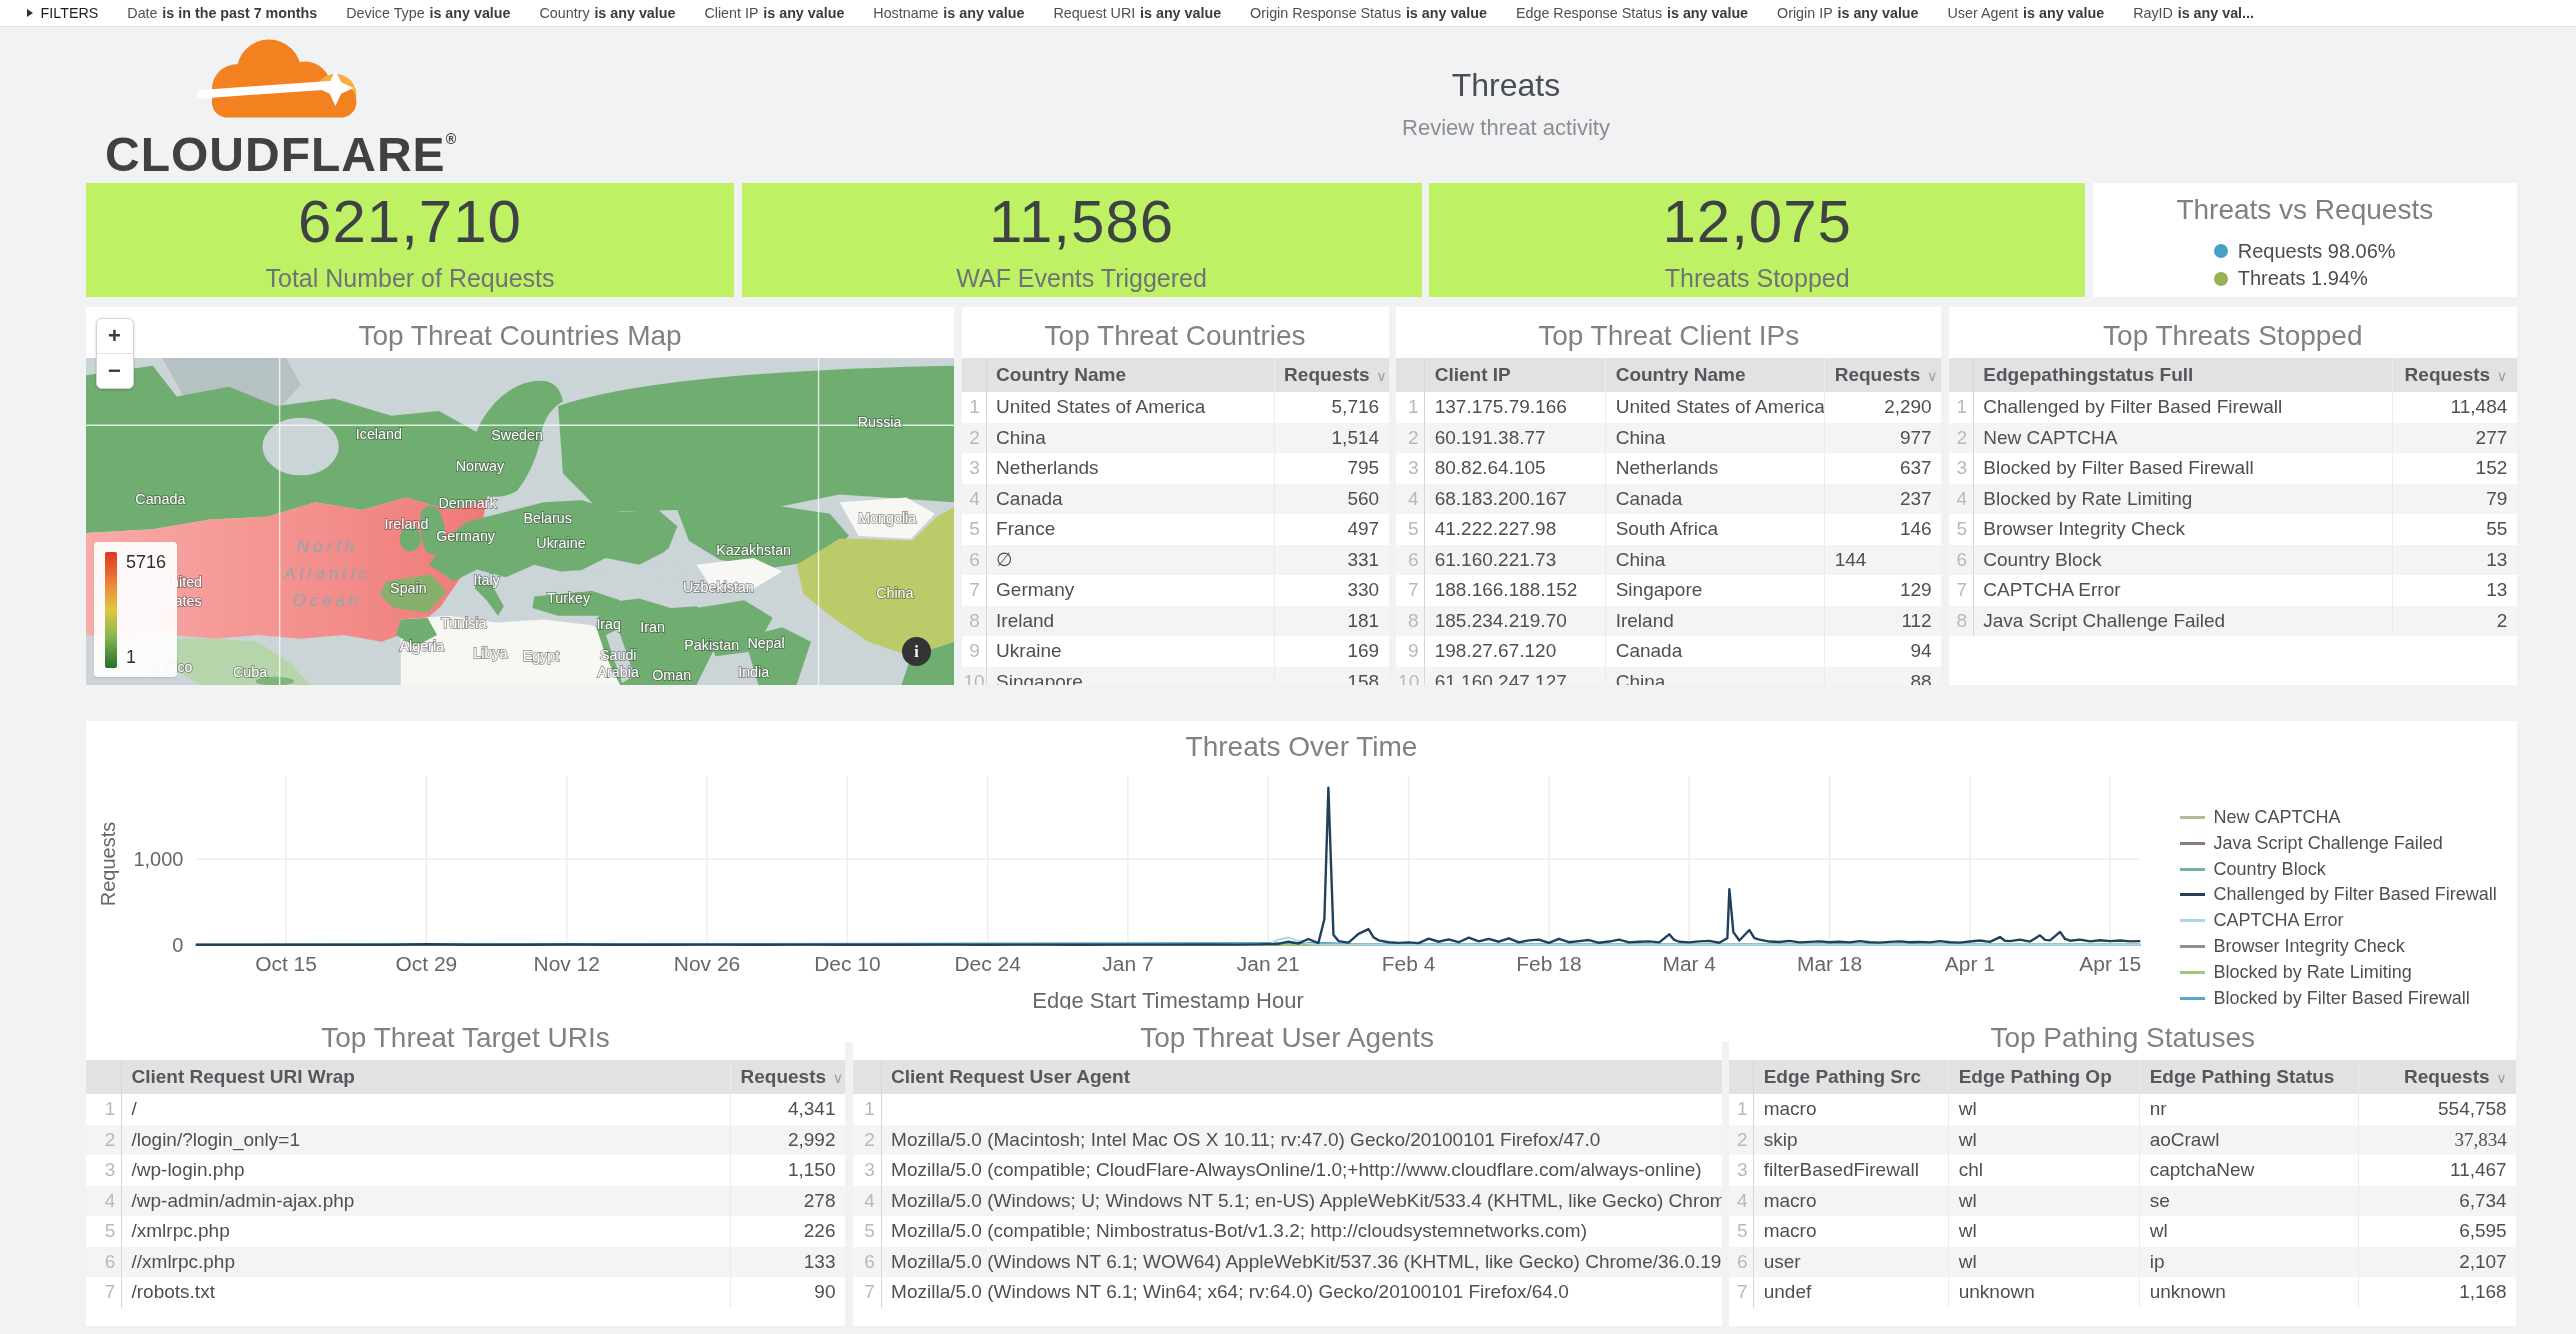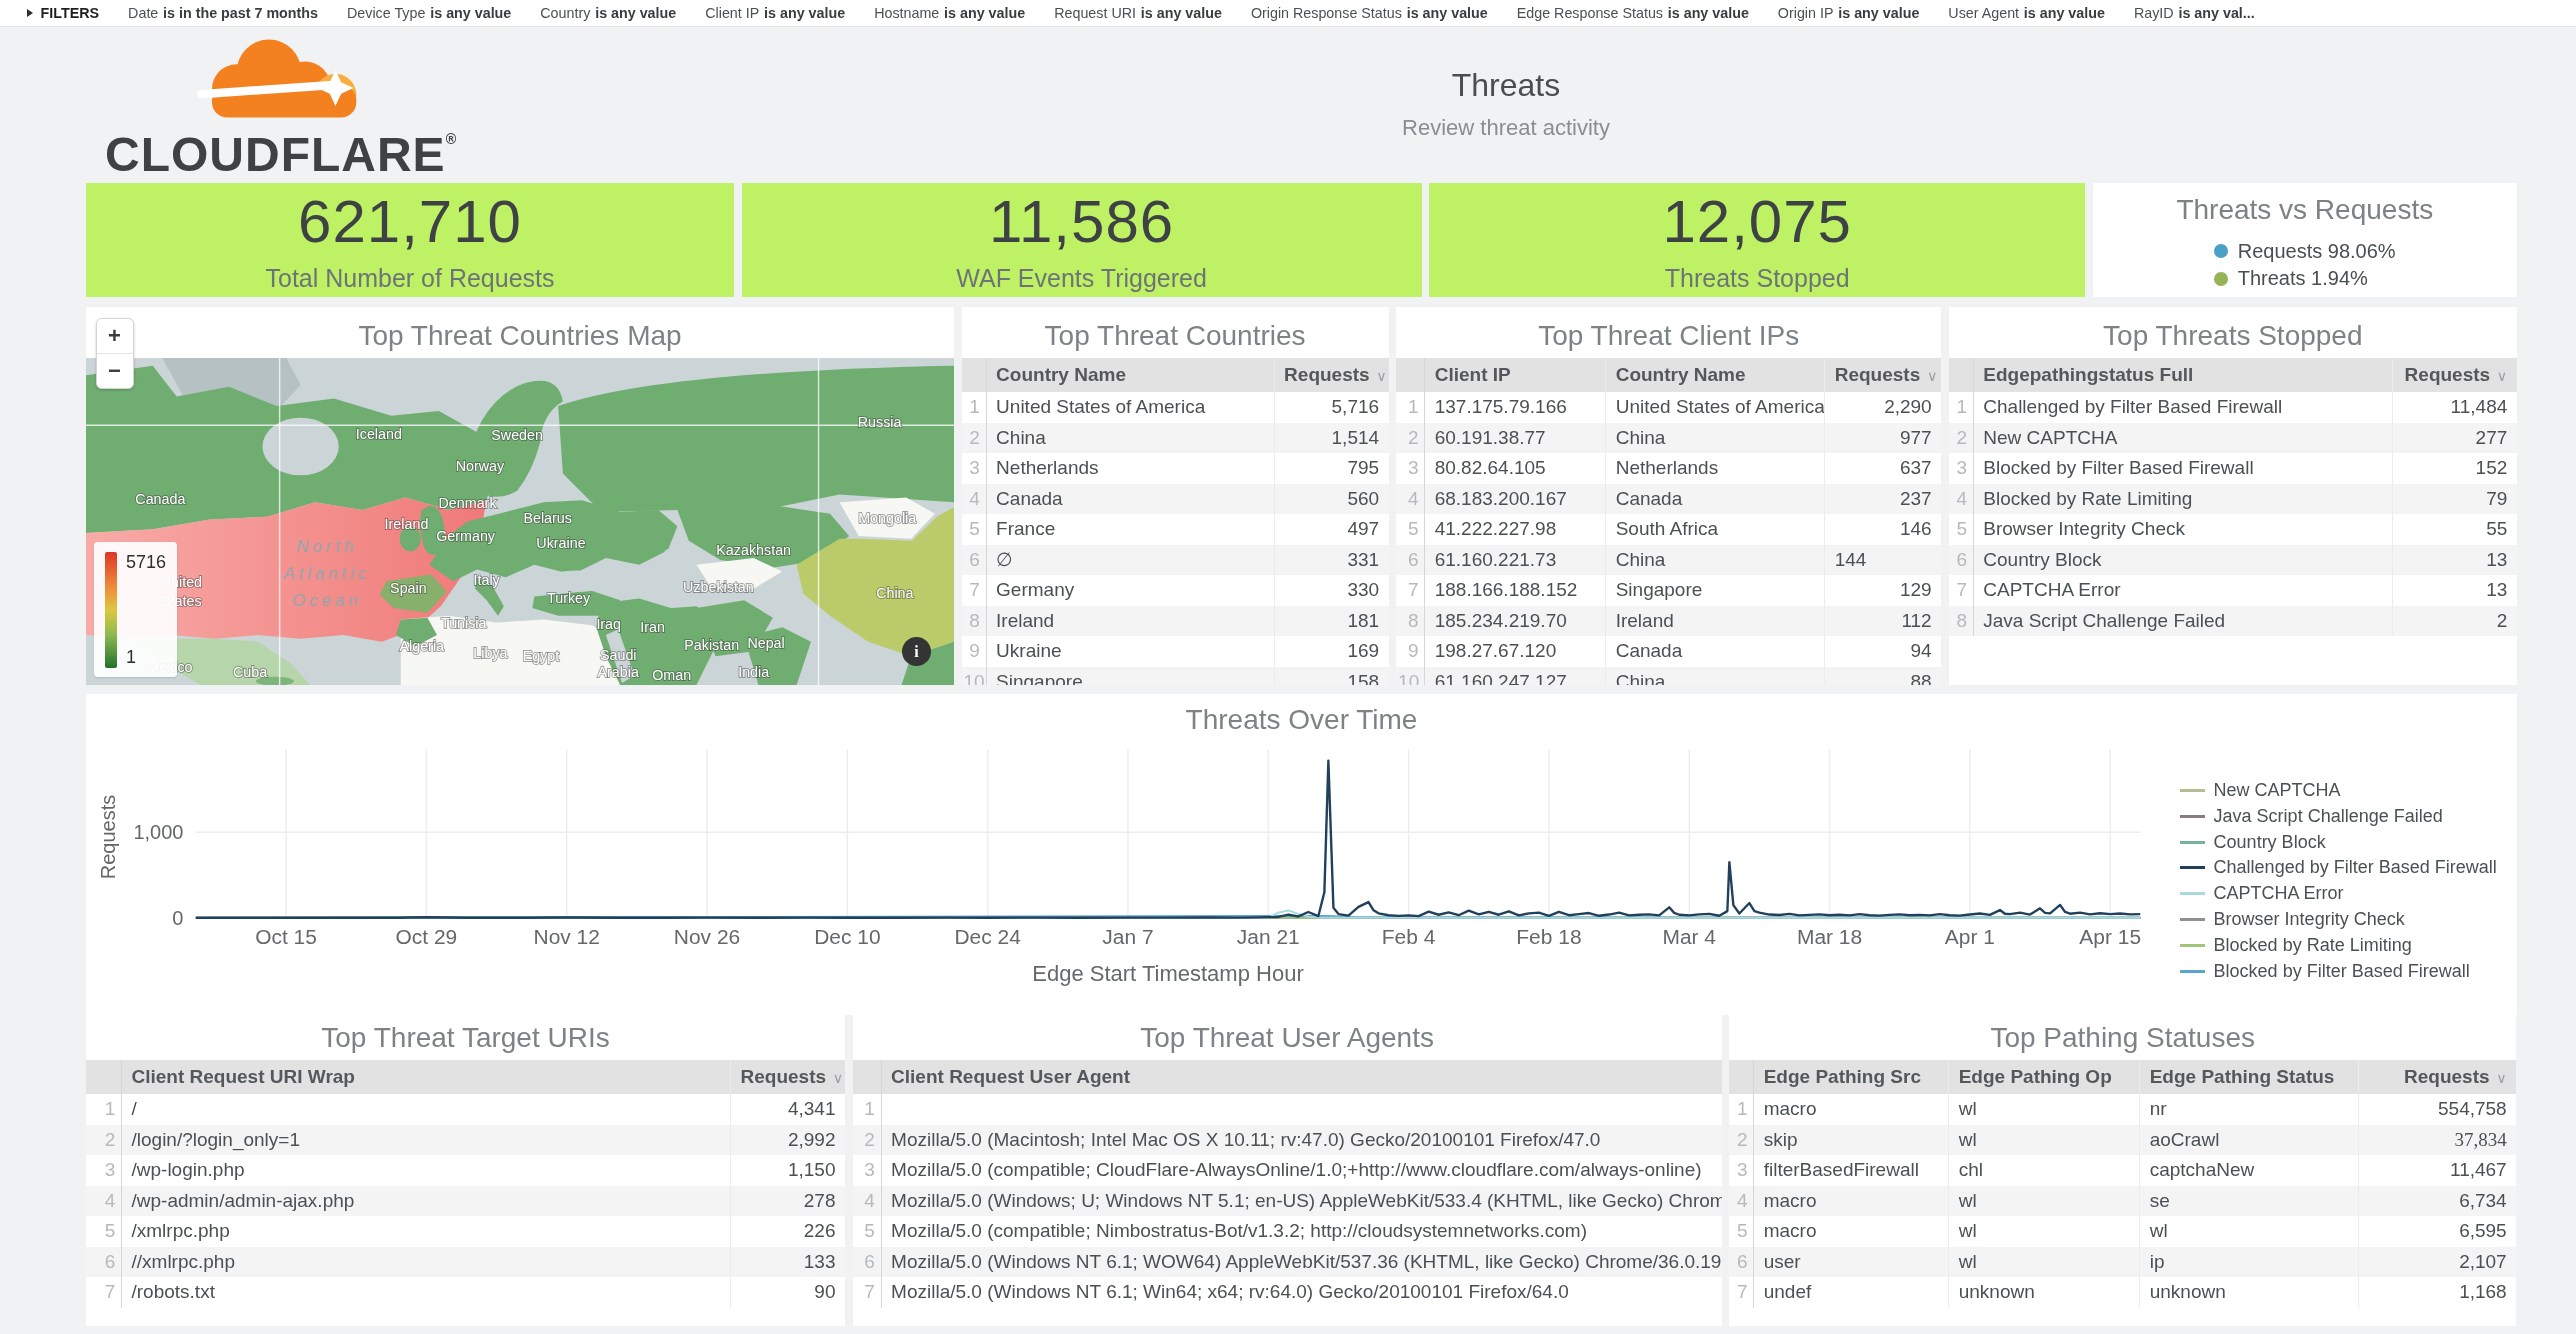--- a/index.html
+++ b/index.html
@@ -1,19 +1,19 @@
 <!DOCTYPE html>
 <html><head>
 <meta charset="utf-8">
 <style>
   html,body{margin:0;padding:0}
   body{width:2576px;height:1335px;background:#f1f2f4;font-family:"Liberation Sans",sans-serif;position:relative;overflow:hidden;-webkit-font-smoothing:antialiased}
   
   .filterbar{position:absolute;left:0;top:0;width:2576px;height:27px;background:#fff;border-bottom:1px solid #e2e3e4;display:flex;align-items:center;padding-left:27px;gap:29px;font-size:14.3px;white-space:nowrap;overflow:hidden;box-sizing:border-box;z-index:5}
-  .fil-cap{display:flex;align-items:center;gap:7.6px;font-weight:700;color:#1e1f20;flex:none}
+  .fil-cap{display:flex;align-items:center;gap:7.6px;font-weight:400;color:#1e1f20;flex:none}
   .caret{width:0;height:0;border-left:6.7px solid #2d2e2f;border-top:4.8px solid transparent;border-bottom:4.8px solid transparent}
   .fitem{flex:none;color:#4c5053}
   .fitem .f-field{margin-right:4.8px}
   .fitem .f-val{font-weight:700;color:#3a3d40}
   
   .logo{position:absolute;left:105px;top:32px;width:400px;height:133px}
   .logo-cloud{position:absolute;left:63px;top:0;width:219px;height:95px}
   .logo-text{position:absolute;left:0;top:95px;font-size:48px;font-weight:800;letter-spacing:1px;color:#3f4143;white-space:nowrap}
   .logo-text sup{font-size:14.3px;font-weight:700;vertical-align:27px}
   .page-title-wrap{position:absolute;left:1506px;top:67px;transform:translateX(-50%);text-align:center}
@@ -59,21 +59,21 @@
   .map-wrap{position:absolute;left:0;top:51px;right:0;bottom:0}
   .map-wrap svg{display:block;width:100%;height:100%}
   .map-zoom{position:absolute;left:9.5px;top:11.4px;width:36px;background:#fff;border:1px solid #d4d4d4;border-radius:5.7px;box-shadow:0 1px 2.9px rgba(0,0,0,.18);overflow:hidden}
   .map-zoom .zbtn{height:34px;display:flex;align-items:center;justify-content:center;font-size:22px;font-weight:700;color:#3c3c3c}
   .map-zoom .zbtn + .zbtn{border-top:1px solid #e2e2e2}
   .map-legend{position:absolute;left:7.6px;bottom:7.6px;background:rgba(255,255,255,.92);border-radius:3.8px;padding:9.5px 11.4px;display:flex;gap:8.6px;box-shadow:0 1px 1.9px rgba(0,0,0,.12)}
   .grad-bar{width:12.4px;height:116px;background:linear-gradient(180deg,#dd3527 0%,#ee8b3a 30%,#ddc83f 50%,#8cb84e 72%,#23722c 100%);border-radius:1.9px}
   .grad-labels{display:flex;flex-direction:column;justify-content:space-between;font-size:18px;color:#2d2f30}
   .map-info{position:absolute;right:23px;bottom:19px;width:29px;height:29px;border-radius:50%;background:#343434;color:#fff;display:flex;align-items:center;justify-content:center;font-size:16px;font-weight:700;font-family:"Liberation Serif",serif}
   
-  .chart-panel{position:absolute;left:86px;top:694px;width:2431px;height:321px;background:#fff;overflow:hidden}
+  .chart-panel{position:absolute;left:86px;top:721px;width:2431px;height:321px;background:#fff;overflow:hidden}
   .chart-title{position:absolute;left:50%;transform:translateX(-50%);top:9.5px;font-size:28px;color:#7d8286}
   .chart-svg{position:absolute;left:0;top:0}
   .xlabel{position:absolute;left:1082px;top:267px;transform:translateX(-50%);font-size:22px;color:#65696c}
   .chart-legend{position:absolute;left:2094px;top:86px;display:flex;flex-direction:column;gap:4.8px}
   .cl-item{display:flex;align-items:center;gap:8.6px;font-size:18px;color:#4b5055;white-space:nowrap}
   .cl-line{width:25px;height:2.9px;flex:none}
 </style>
 </head>
 <body>
 

